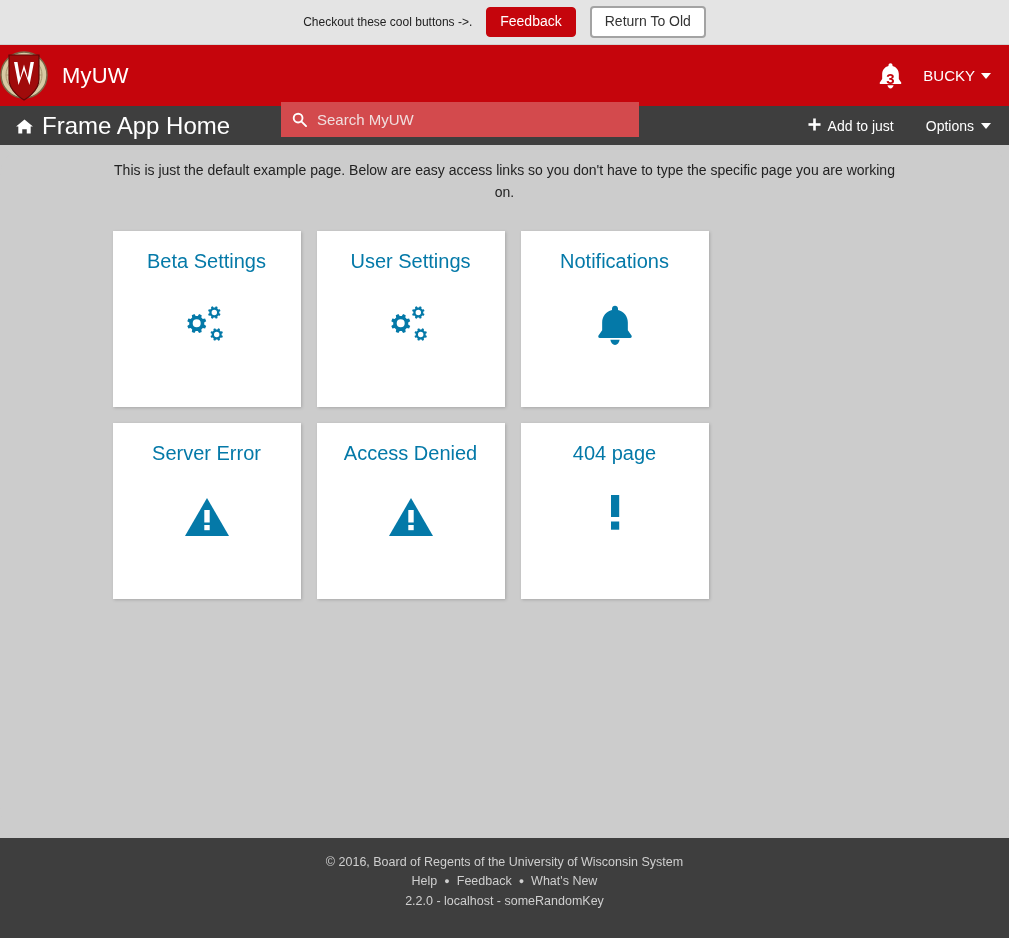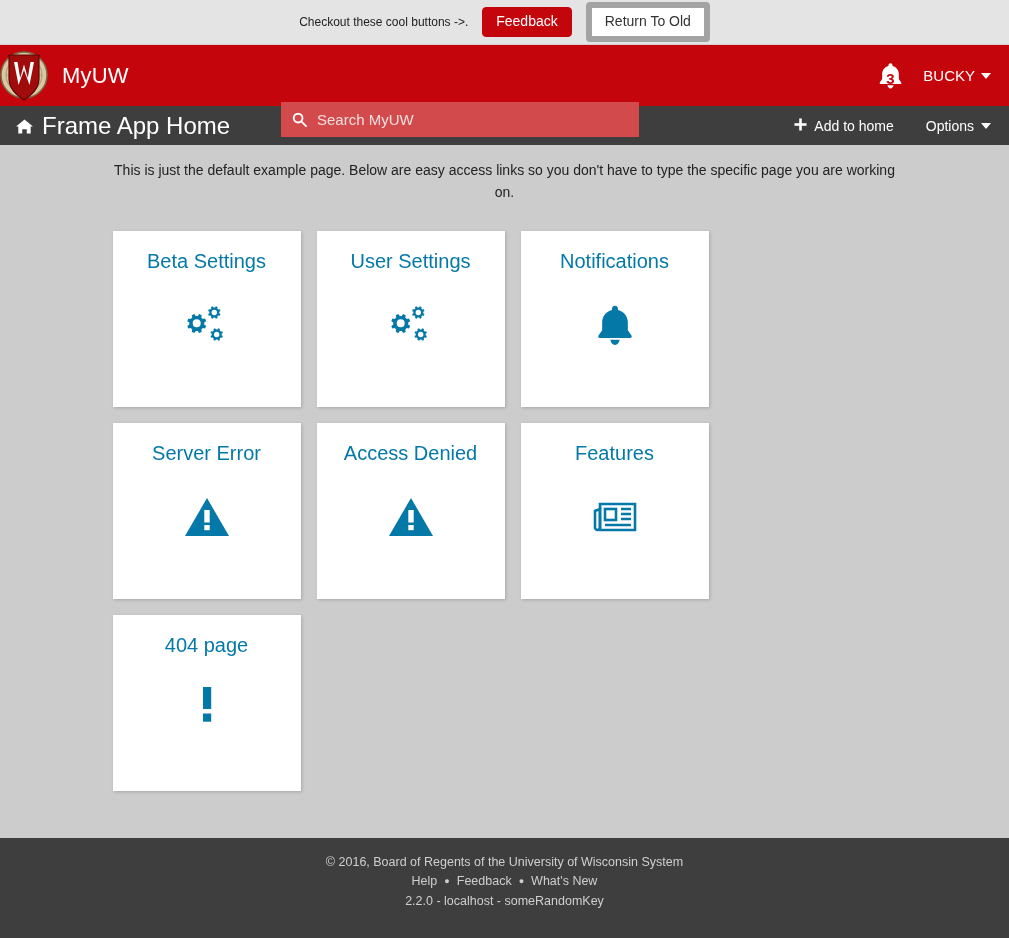--- a/index.html
+++ b/index.html
@@ -36,21 +36,21 @@
     border-radius: 4px;
     font-size: 14px;
     font-family: "Liberation Sans", sans-serif;
     padding: 6px 13px;
     cursor: pointer;
     line-height: 1.1;
   }
   .btn-return {
     background: #ffffff;
     color: #333333;
-    border: 6px solid #a3a3a3;
+    border: 2px solid #a3a3a3;
     border-radius: 4px;
     font-size: 14px;
     font-family: "Liberation Sans", sans-serif;
     padding: 6px 13px;
     cursor: pointer;
     line-height: 1.1;
   }
 
   
   .promo-caret {
@@ -330,21 +330,21 @@
 
     <div class="sub-spacer"></div>
 
     <div class="sub-action">
       <span>
         <svg width="13" height="13" viewBox="0 0 14 14" fill="#ffffff">
           <rect x="5.6" y="0.5" width="2.8" height="13"></rect>
           <rect x="0.5" y="5.6" width="13" height="2.8"></rect>
         </svg>
       </span>
-      <span>Add to home</span>
+      <span>Add to just</span>
     </div>
 
     <div class="sub-action">
       <span>Options</span>
       <i class="caret-down"></i>
     </div>
   </div>
 
   <div class="content">
     <p class="intro">This is just the default example page. Below are easy access links so you don't have to type the specific page you are working on.</p>
@@ -398,33 +398,20 @@
           </div>
         </div>
         <div class="card-cell">
           <div class="card">
             <div class="card-title">Access Denied</div>
             <div class="card-icon">
               <svg width="46" height="42" viewBox="0 0 46 42" fill="#0479a8">
                 <path d="M23 2 L45 40 H1 Z"></path>
                 <rect x="20.3" y="14" width="5.4" height="12.5" fill="#ffffff"></rect>
                 <rect x="20.3" y="29" width="5.4" height="5.2" fill="#ffffff"></rect>
-              </svg>
-            </div>
-          </div>
-        </div>
-        <div class="card-cell">
-          <div class="card">
-            <div class="card-title">Features</div>
-            <div class="card-icon">
-              <svg width="46" height="38" viewBox="0 0 46 38" fill="none" stroke="#0479a8" stroke-width="2.6">
-                <path d="M8 6 h35 v26 h-35 z"></path>
-                <path d="M8 11 l-5 2 v17 a2.6 2.6 0 0 0 5 0 z" fill="none"></path>
-                <rect x="13" y="11" width="11" height="11"></rect>
-                <path d="M29 11 h10 M29 16 h10 M29 21 h10 M13 27 h26"></path>
               </svg>
             </div>
           </div>
         </div>
         <div class="card-cell">
           <div class="card">
             <div class="card-title">404 page</div>
             <div class="card-icon">
               <svg width="16" height="44" viewBox="0 0 16 44" fill="#0479a8">
                 <rect x="4.0" y="0" width="8.2" height="22"></rect>

